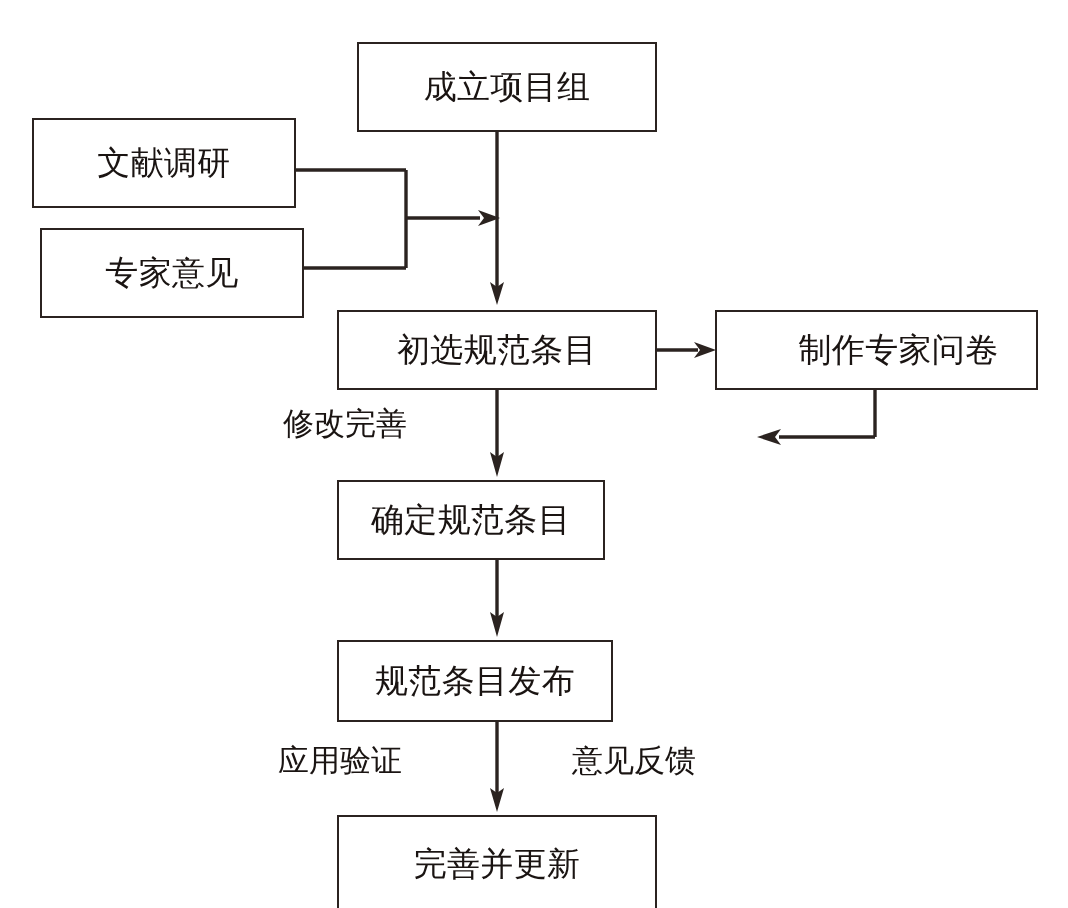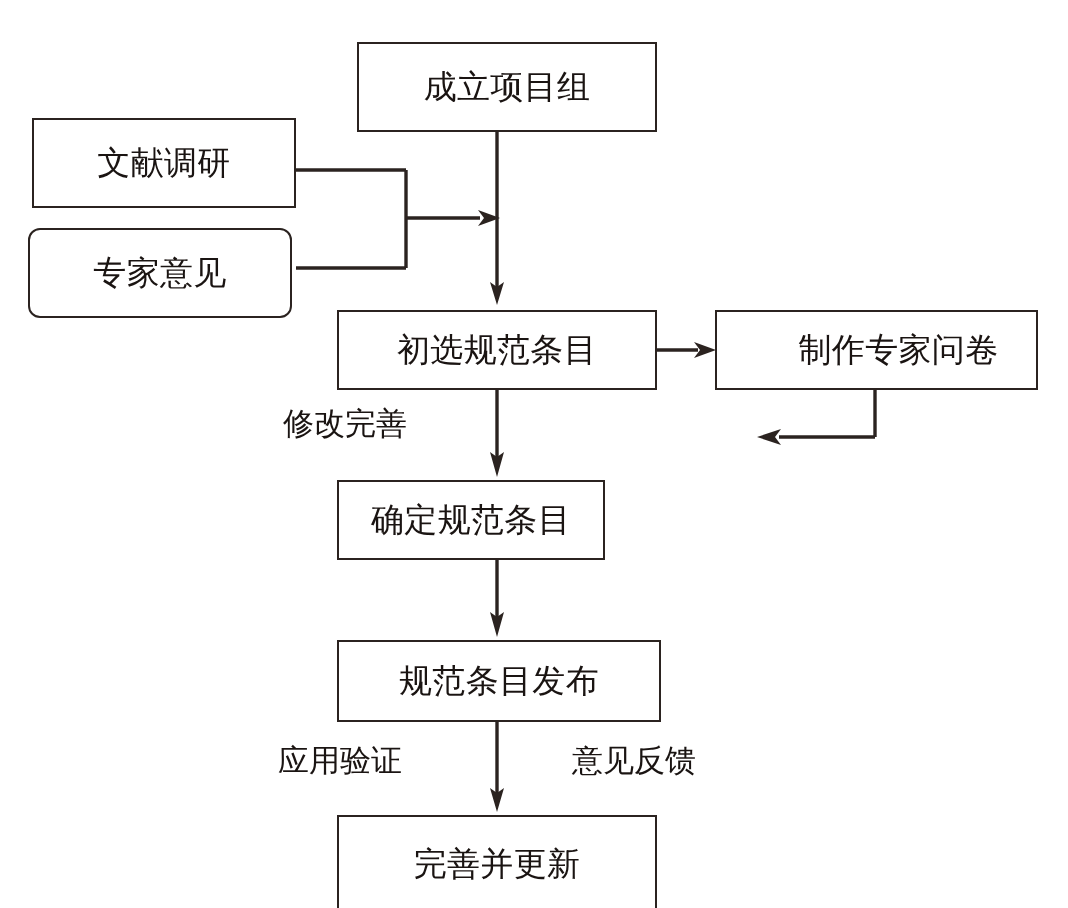--- a/index.html
+++ b/index.html
@@ -103,37 +103,37 @@
   </svg>
 
   <div class="node" style="left:337px; top:42px; width:300px; height:90px;margin-left:20px;">
     <span class="node-label">成立项目组</span>
   </div>
 
   <div class="node" style="left:32px; top:118px; width:264px; height:90px;">
     <span class="node-label">文献调研</span>
   </div>
 
-  <div class="node" style="left:28px; top:228px; width:264px; height:90px;border-radius:12px;">
+  <div class="node" style="left:40px; top:228px; width:264px; height:90px;">
     <span class="node-label">专家意见</span>
   </div>
 
   <div class="node" style="left:337px; top:310px; width:320px; height:80px;">
     <span class="node-label">初选规范条目</span>
   </div>
 
   <div class="node" style="left:715px; top:310px; width:323px; height:80px;padding-left:44px;">
     <span class="node-label">制作专家问卷</span>
   </div>
 
   <div class="node" style="left:337px; top:480px; width:268px; height:80px;">
     <span class="node-label">确定规范条目</span>
   </div>
 
-  <div class="node" style="left:337px; top:640px; width:324px; height:82px;">
+  <div class="node" style="left:337px; top:640px; width:276px; height:82px;">
     <span class="node-label">规范条目发布</span>
   </div>
 
   <div class="node" style="left:337px; top:815px; width:320px; height:98px;">
     <span class="node-label">完善并更新</span>
   </div>
 
   <div class="edge-label" style="left:283px; top:408px;">修改完善</div>
 
 

